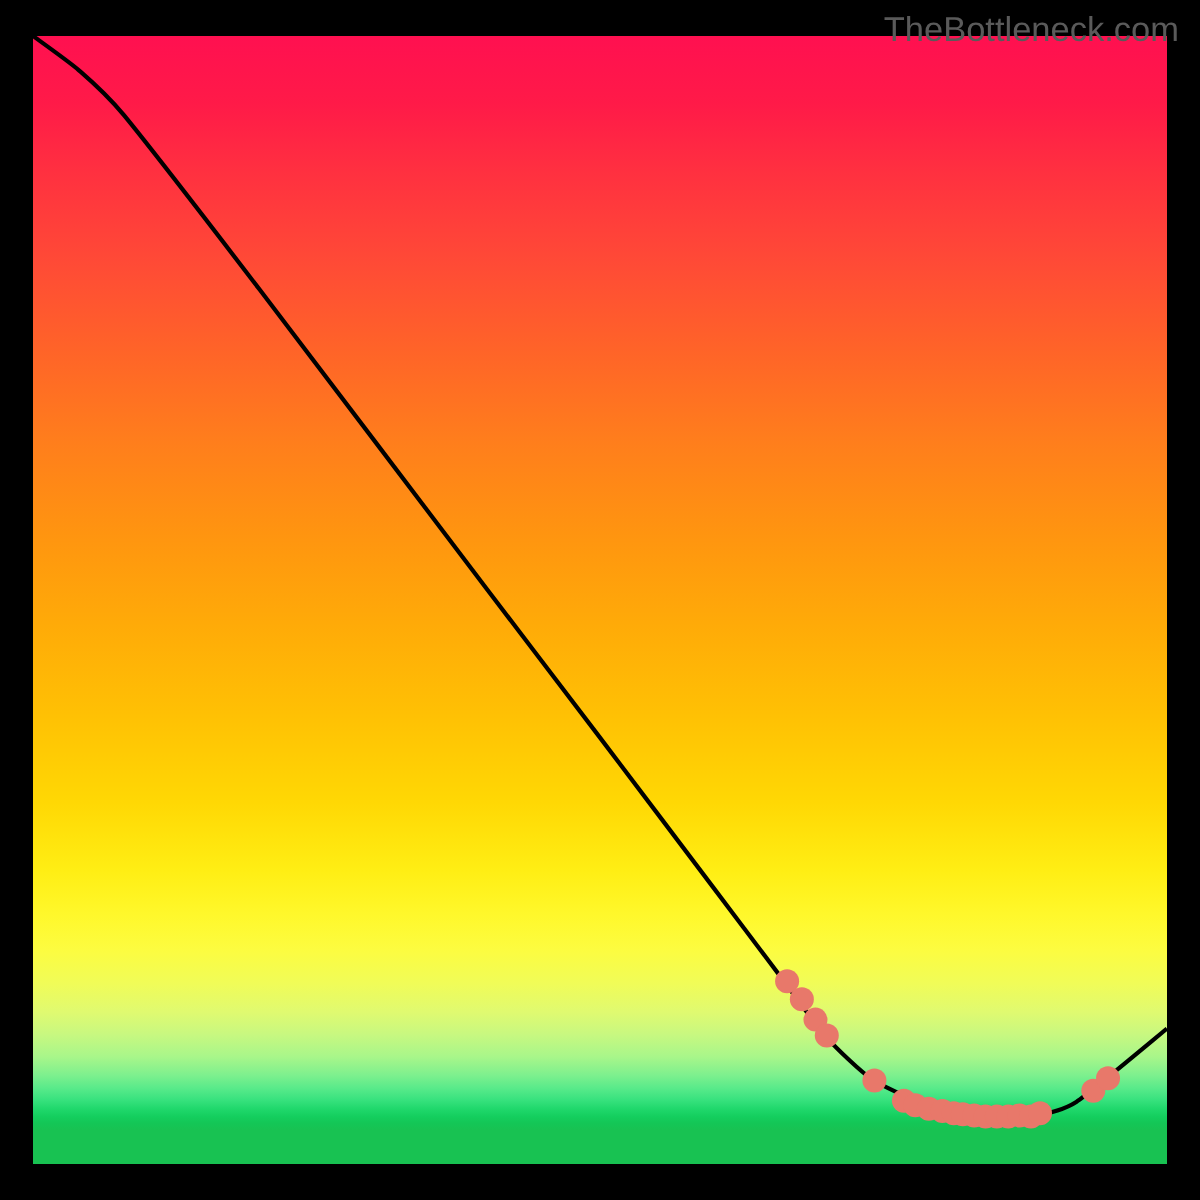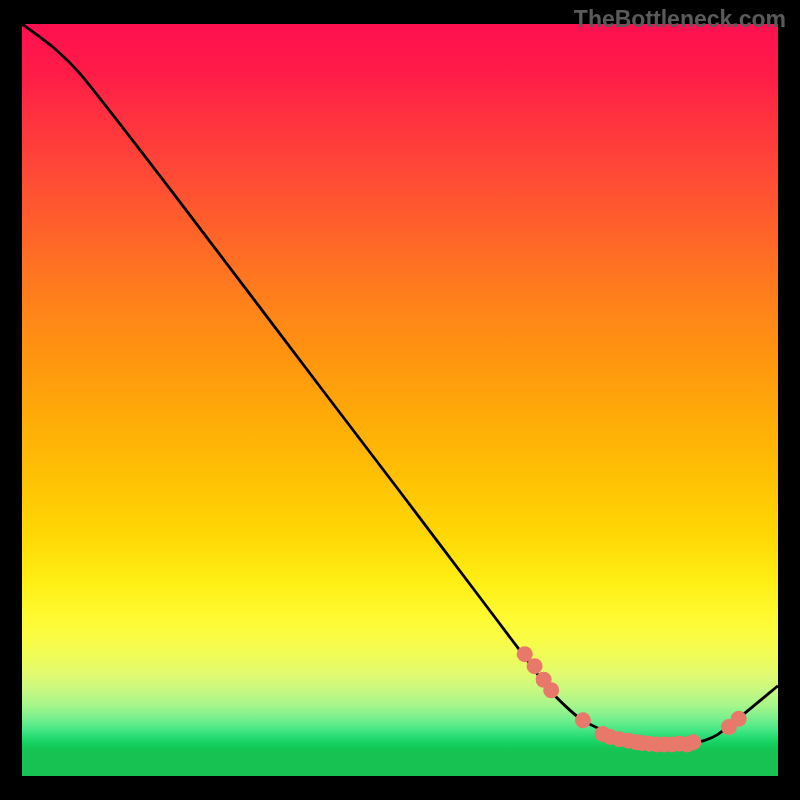--- a/index.html
+++ b/index.html
@@ -10,21 +10,21 @@
     position: relative;
     font-family: Arial, sans-serif;
     overflow: hidden;
   }
   .watermark {
     position: absolute;
     top: 6px;
     right: 14px;
     color: #5a5a5a;
     font-size: 23px;
-    font-weight: 700;
+    font-weight: 400;
     z-index: 10;
   }
   .plot-area {
     position: absolute;
     left: 22px;
     top: 24px;
     width: 756px;
     height: 752px;
     overflow: hidden;
   }

